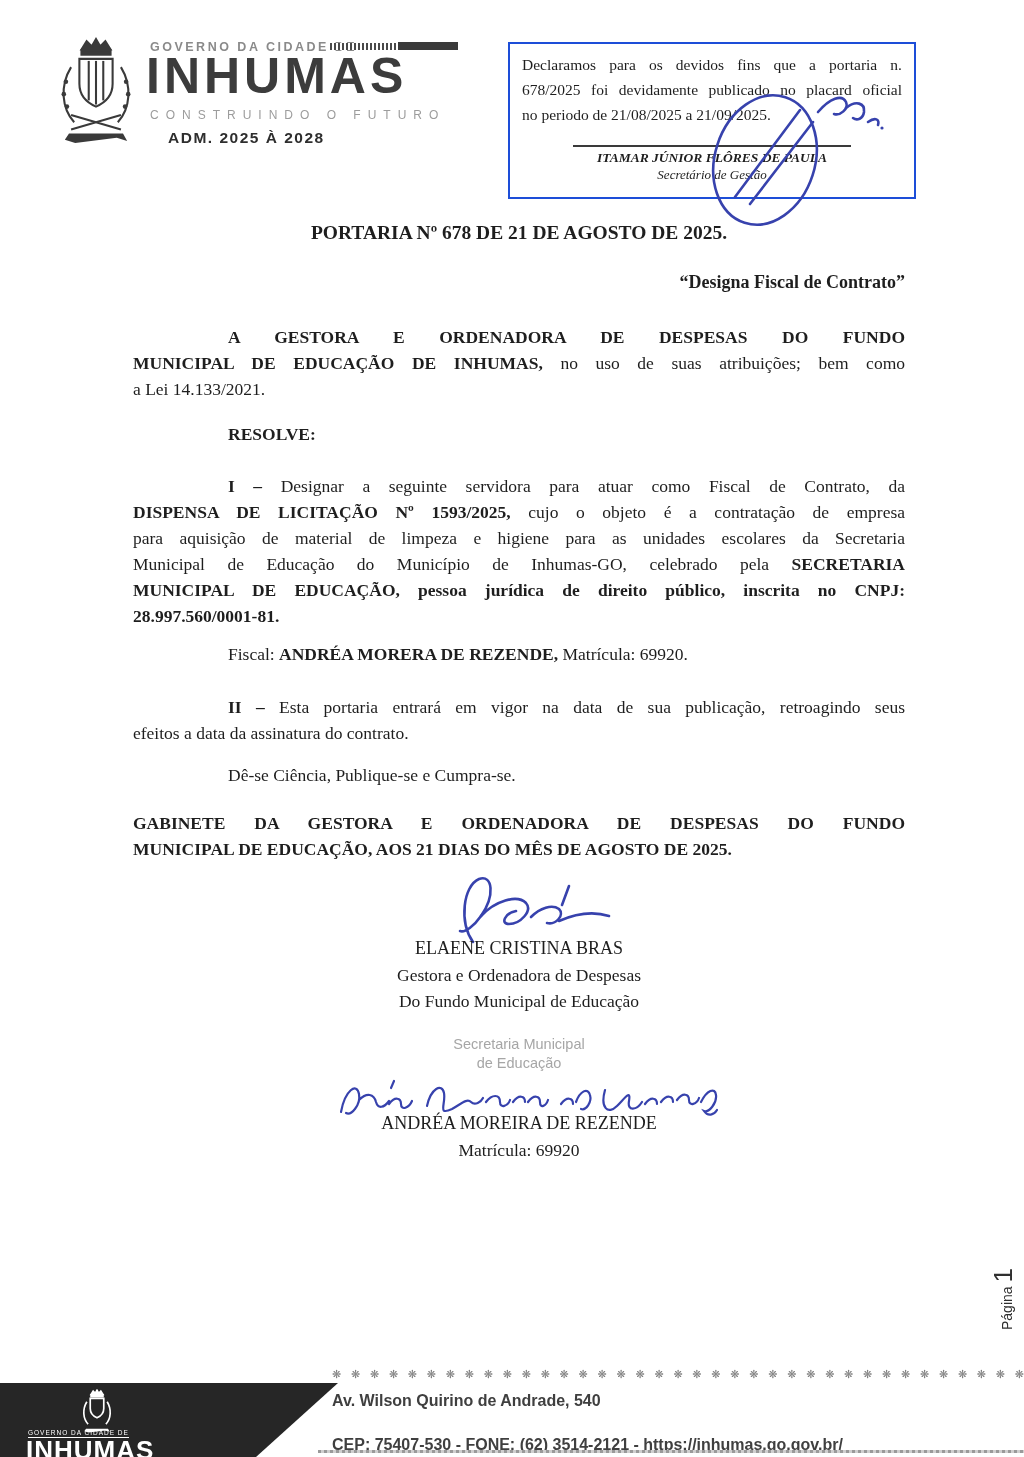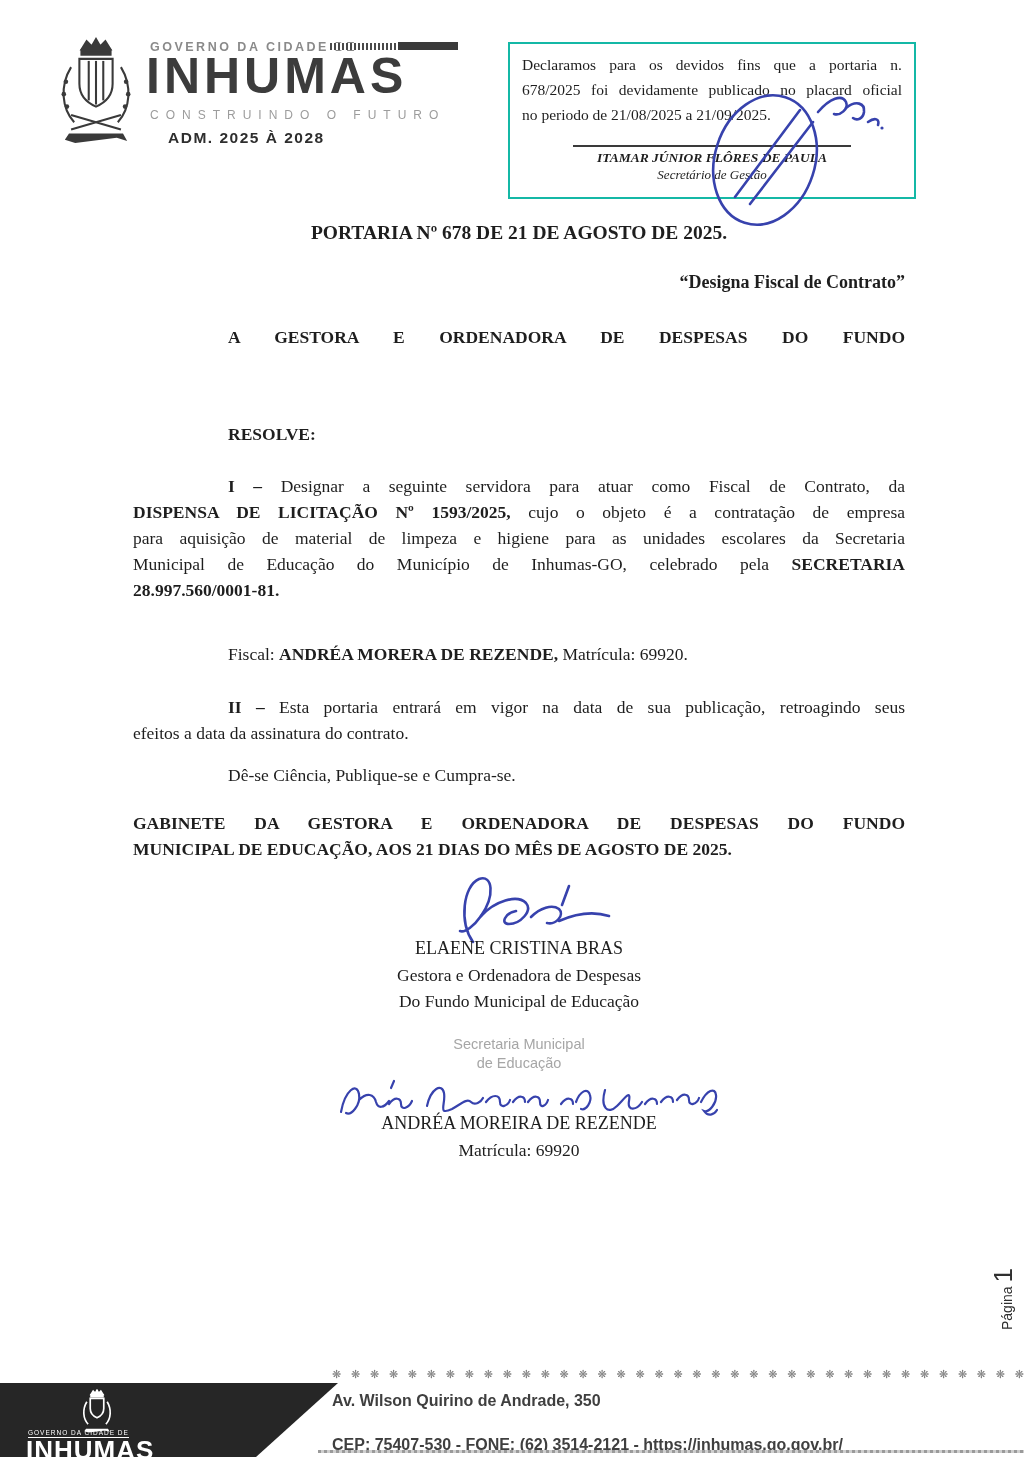--- a/index.html
+++ b/index.html
@@ -18,21 +18,21 @@
     background:repeating-linear-gradient(90deg,#4a4a4a 0 2px,#ffffff 2px 4px); }
   .stripe-solid { left:398px; top:42px; width:60px; height:8px; background:#3a3a3a; }
   .city-name { left:146px; top:50px; font-family:"Liberation Sans",sans-serif;
     font-size:50px; font-weight:bold; letter-spacing:4px; color:#3c3c3c; line-height:52px; }
   .slogan { left:150px; top:108px; font-family:"Liberation Sans",sans-serif;
     font-size:12px; letter-spacing:7px; color:#9c9c9c; }
   .adm { left:168px; top:129px; font-family:"Liberation Sans",sans-serif;
     font-size:15.5px; font-weight:bold; letter-spacing:1.5px; color:#2e2e2e; }
 
   
-  .decl-box { left:508px; top:42px; width:408px; border:2px solid #14b8a6;
+  .decl-box { left:508px; top:42px; width:408px; border:2px solid #1d4ed8;
     padding:8px 12px 14px 12px; background:#fff; }
   .decl-line { font-size:15.5px; line-height:25px; text-align:justify; }
   .decl-line.full { text-align-last:justify; }
   .sig-rule { width:278px; margin:18px auto 0 auto; border-top:2px solid #3a3a3a; }
   .decl-name { text-align:center; font-weight:bold; font-style:italic; font-size:13.5px; margin-top:3px; }
   .decl-role { text-align:center; font-style:italic; font-size:13px; margin-top:1px; }
 
   
   .col { left:133px; width:772px; }
   .line { font-size:17.5px; line-height:26px; text-align:justify; }
@@ -116,29 +116,32 @@
     <path d="M196 26 C206 18 215 21 214 30 C213 37 207 39 203 36"></path>
     <path d="M218 40 C225 35 230 37 228 43"></path>
     <circle cx="232" cy="46" r="1.6" fill="#3742ad" stroke="none"></circle>
   </svg>
 
   <div class="abs col title-line" style="top:222px">PORTARIA Nº 678 DE 21 DE AGOSTO DE 2025.</div>
   <div class="abs col subtitle-line" style="top:272px">“Designa Fiscal de Contrato”</div>
 
   <div class="abs col" style="top:324px">
     <div class="line full indent"><span class="b">A GESTORA E ORDENADORA DE DESPESAS DO FUNDO</span></div>
+    <div class="line full"><span class="b">MUNICIPAL DE EDUCAÇÃO DE INHUMAS,</span><span> no uso de suas atribuições; bem como</span></div>
+    <div class="line"><span>a Lei 14.133/2021.</span></div>
   </div>
 
   <div class="abs col line indent" style="top:421px"><span class="b">RESOLVE:</span></div>
 
   <div class="abs col" style="top:473px">
     <div class="line full indent"><span class="b">I – </span><span>Designar a seguinte servidora para atuar como Fiscal de Contrato, da</span></div>
     <div class="line full"><span class="b">DISPENSA DE LICITAÇÃO Nº 1593/2025,</span><span> cujo o objeto é a contratação de empresa</span></div>
     <div class="line full"><span>para aquisição de material de limpeza e higiene para as unidades escolares da Secretaria</span></div>
     <div class="line full"><span>Municipal de Educação do Município de Inhumas-GO, celebrado pela </span><span class="b">SECRETARIA</span></div>
+    <div class="line full"><span class="b">MUNICIPAL DE EDUCAÇÃO, pessoa jurídica de direito público, inscrita no CNPJ:</span></div>
     <div class="line"><span class="b">28.997.560/0001-81.</span></div>
   </div>
 
   <div class="abs col line indent" style="top:641px">
     <span>Fiscal: </span><span class="b">ANDRÉA MORERA DE REZENDE,</span><span> Matrícula: 69920.</span>
   </div>
 
   <div class="abs col" style="top:694px">
     <div class="line full indent"><span class="b">II – </span><span>Esta portaria entrará em vigor na data de sua publicação, retroagindo seus</span></div>
     <div class="line"><span>efeitos a data da assinatura do contrato.</span></div>
@@ -184,17 +187,17 @@
       <path d="M26 13 l5 -8 5 5 4 -7 4 7 5 -5 5 8 z" fill="#ffffff"></path>
       <rect x="26" y="14" width="28" height="4" fill="#ffffff"></rect>
       <path d="M24 22 h32 v24 q0 15 -16 22 q-16 -7 -16 -22 z"></path>
       <path d="M16 30 C5 48 7 70 19 83 M64 30 C75 48 73 70 61 83"></path>
       <path d="M14 94 L66 94 L70 101 L60 98 L20 103 L10 100 z" fill="#ffffff" stroke="none"></path>
     </svg>
     <div class="footer-gov">GOVERNO DA CIDADE DE</div>
     <div class="footer-city">INHUMAS</div>
   </div>
 
-  <div class="abs addr" style="top:1392px">Av. Wilson Quirino de Andrade, 350</div>
+  <div class="abs addr" style="top:1392px">Av. Wilson Quirino de Andrade, 540</div>
   <div class="abs addr" style="top:1436px">CEP: 75407-530 - FONE: (62) 3514-2121 - https://inhumas.go.gov.br/</div>
   <div class="abs addr-rule"></div>
 
 </div>
 
 </body></html>

